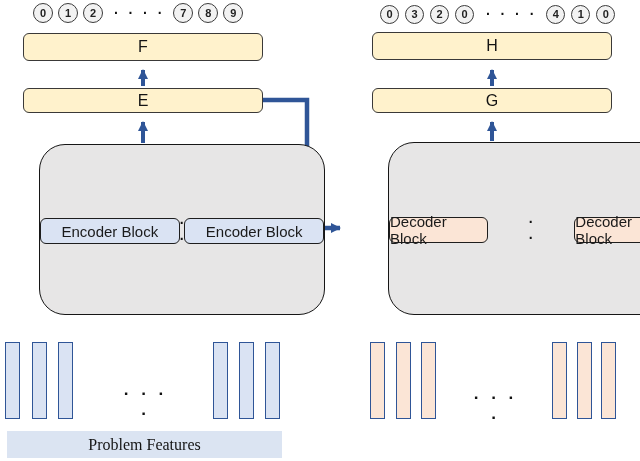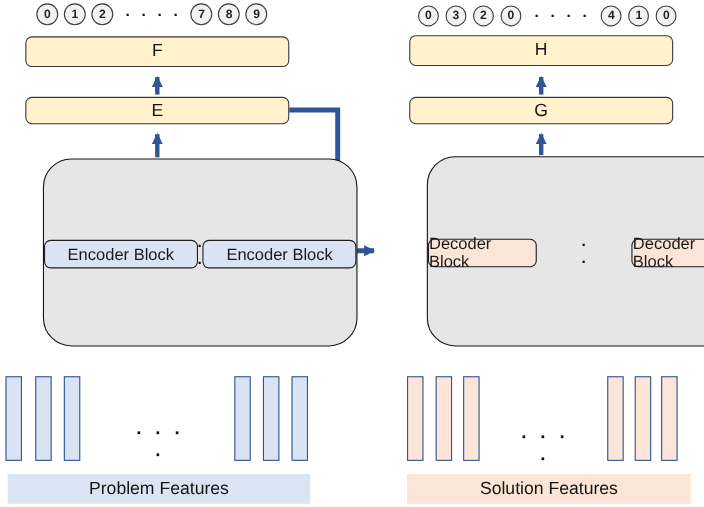--- a/index.html
+++ b/index.html
@@ -52,21 +52,21 @@
   .bars-dots {
     position:absolute; width:56px; text-align:center;
     font-size:17px; font-weight:bold; word-spacing:7px; color:#111;
   }
 
   
   .strip {
     position:absolute; top:431px; height:27px;
     display:flex; align-items:center; justify-content:center; font-size:16px; color:#141414;
   }
-  .strip.blue  { background:#DBE4F2; }
+  .strip.blue  { background:#DBE4F2;font-family:Liberation Serif, serif; }
   .strip.peach { background:#FBE5D6; }
 </style>
 </head>
 <body>
 
 <div class="canvas">
 
   <svg class="overlay" width="640" height="461">
     <defs>
       <marker id="ah" markerUnits="userSpaceOnUse" markerWidth="14" markerHeight="12" refX="9" refY="5" orient="auto">
@@ -130,15 +130,14 @@
 
   <div class="bar peach" style="left:370px;"></div>
   <div class="bar peach" style="left:396px;"></div>
   <div class="bar peach" style="left:421px;"></div>
   <div class="bars-dots" style="left:466px; top:388px;">· · · ·</div>
   <div class="bar peach" style="left:552px;"></div>
   <div class="bar peach" style="left:577px;"></div>
   <div class="bar peach" style="left:601px;"></div>
 
   <div class="strip blue" style="left:7px; width:275px;">Problem Features</div>
-  <div class="strip peach" style="left:370px; width:258px;">Solution Features</div>
 
 </div>
 
 </body></html>

